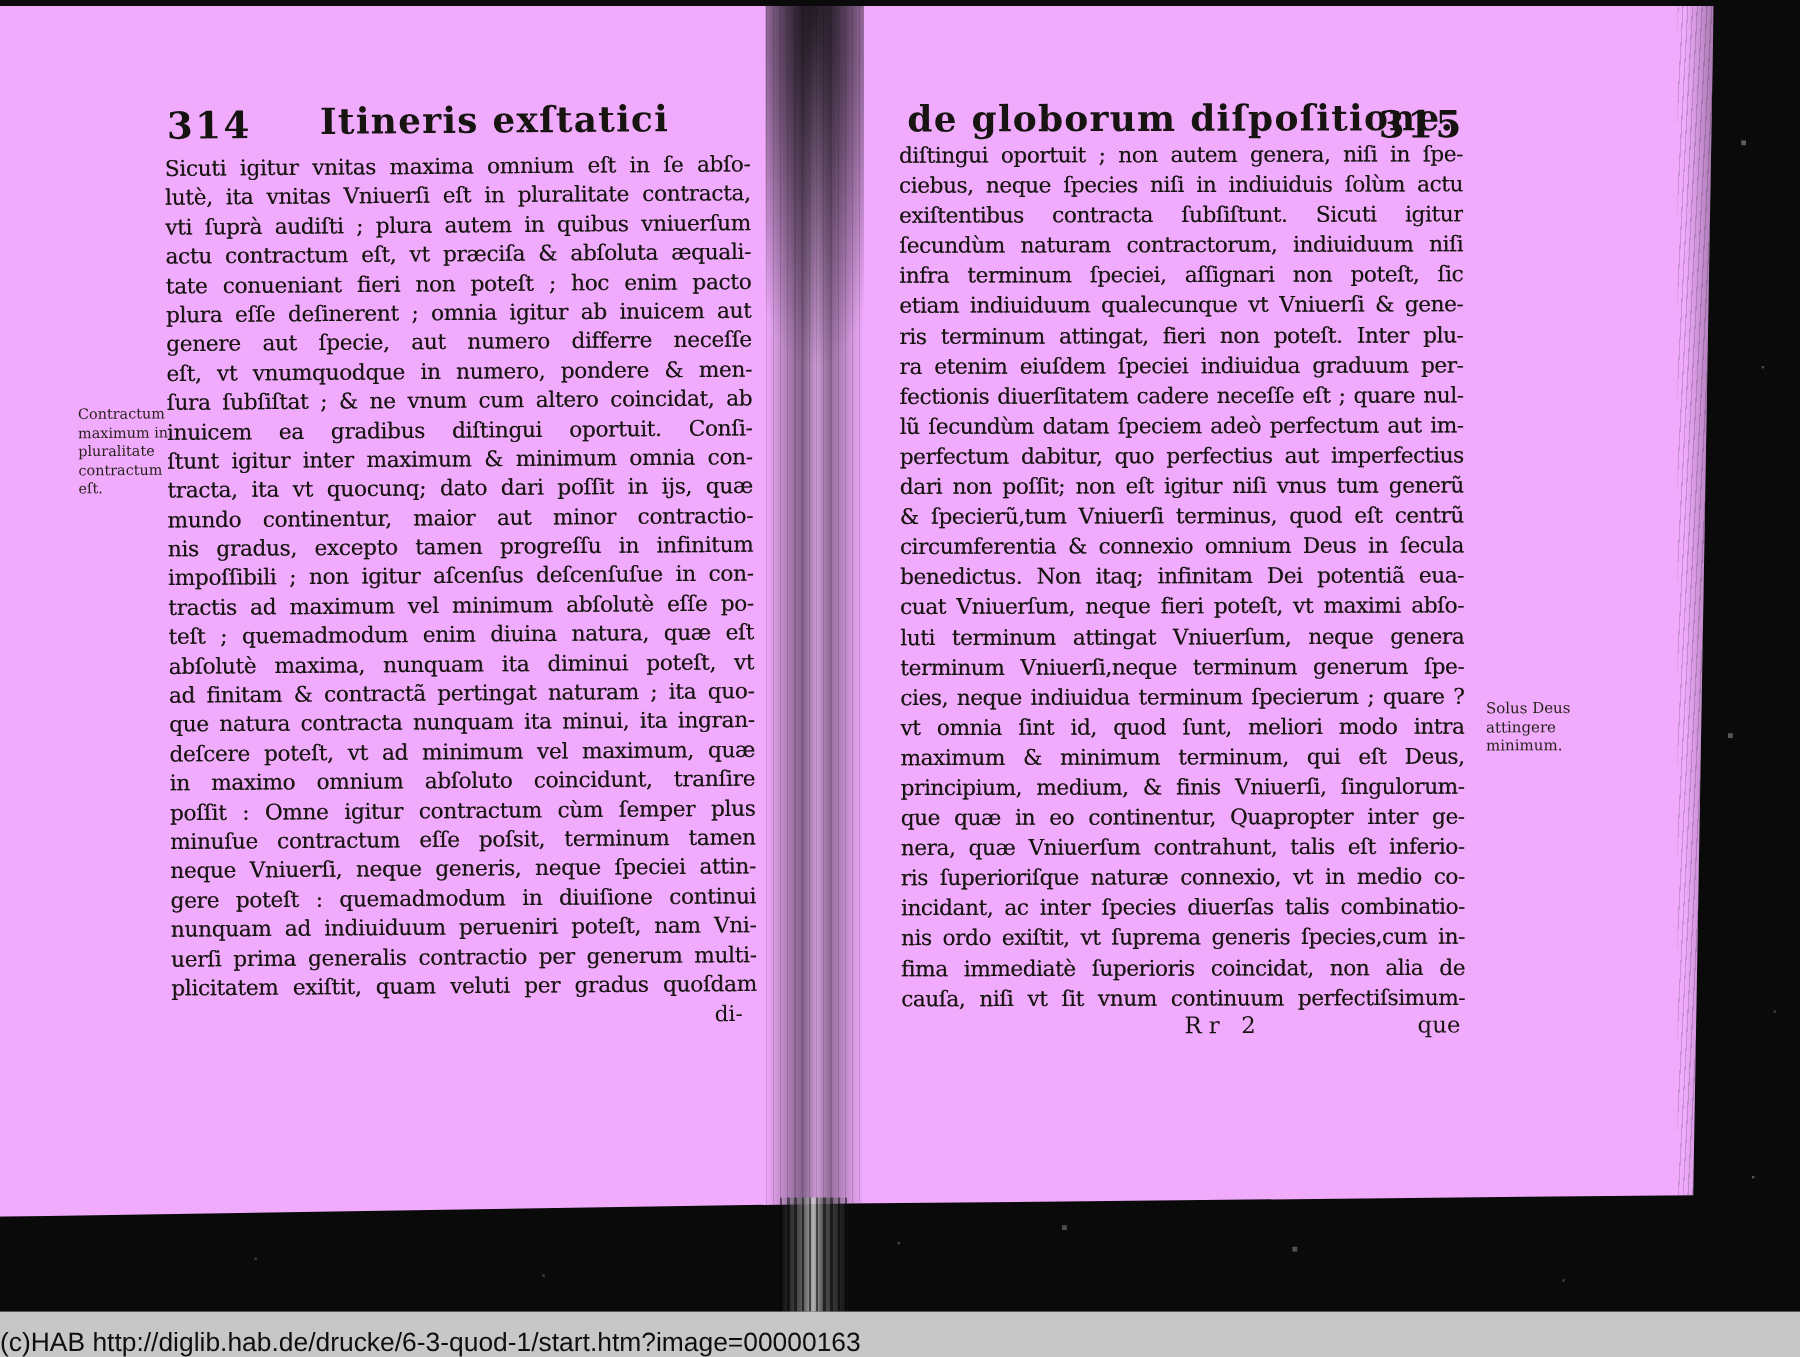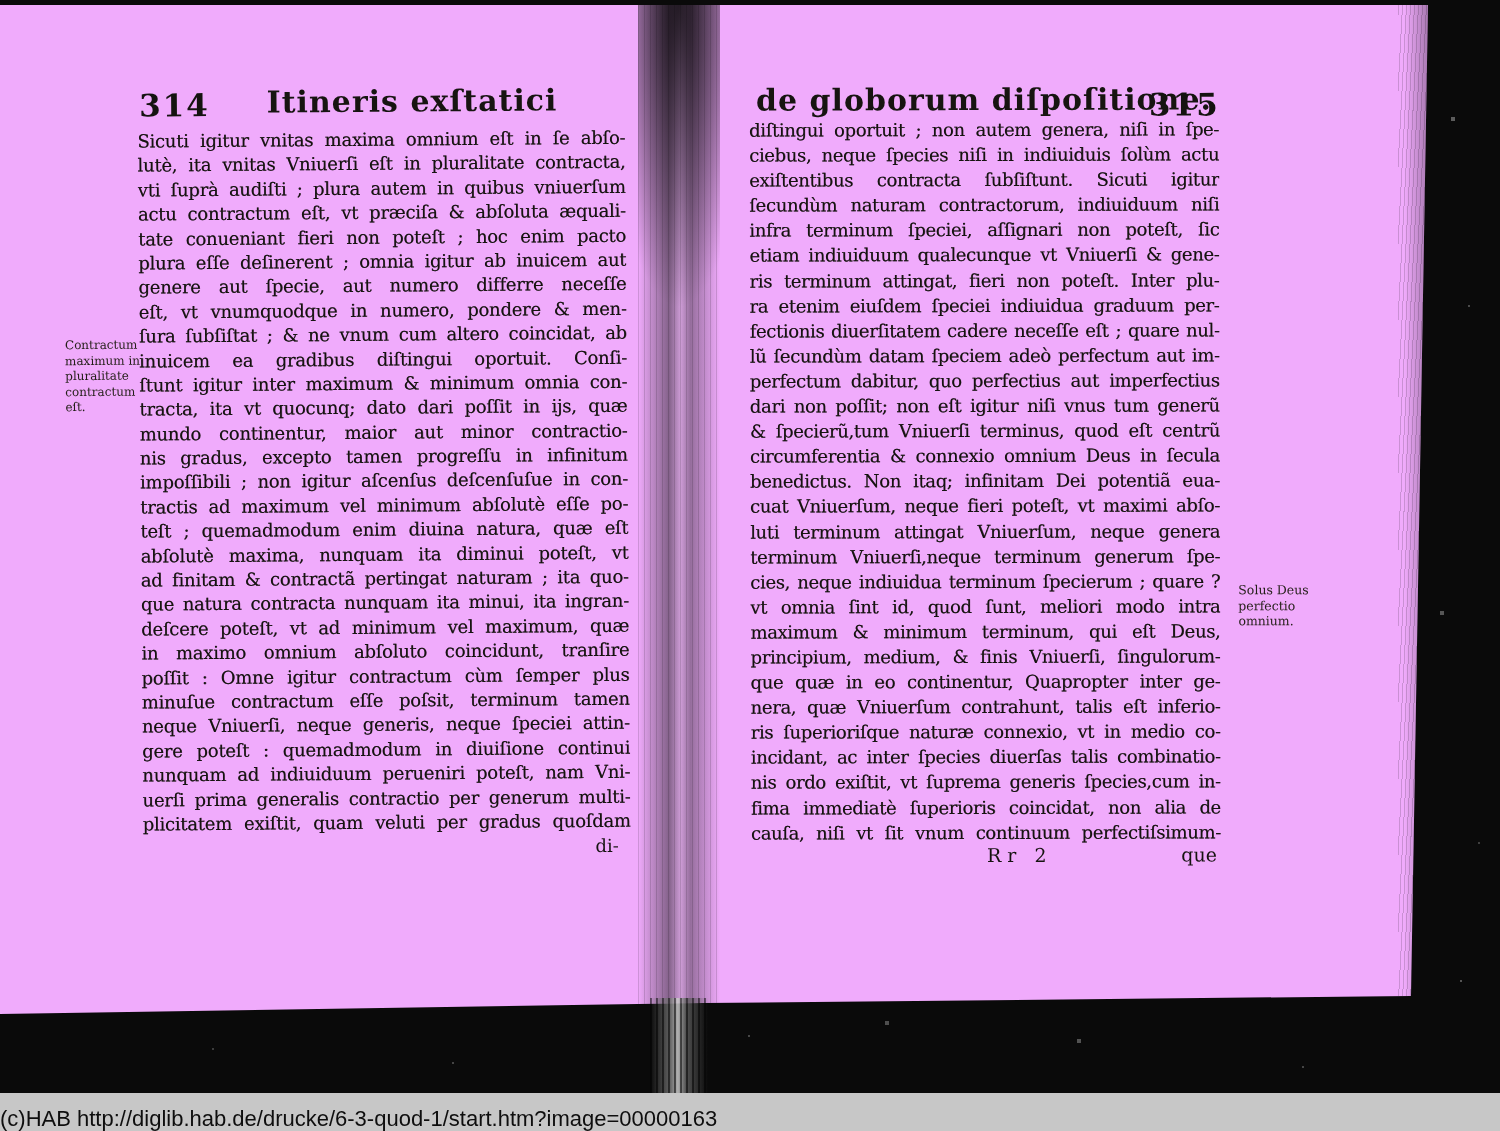--- a/index.html
+++ b/index.html
@@ -208,22 +208,22 @@
           <div class="tline">cauſa, niſi vt ſit vnum continuum perfectiſsimum-</div>
         </div>
 
       <div class="sigline">
         <span class="sig-mark">Rr 2</span>
         <span class="sig-catch">que</span>
       </div>
 
       <div class="margin-note mn-r2">
           <div class="tline">Solus Deus</div>
-          <div class="tline">perfectio</div>
-          <div class="tline">omnium.</div>
+          <div class="tline">attingere</div>
+          <div class="tline">minimum.</div>
         </div>
     </div>
 
     <div class="gutter"></div>
     <div class="fore-edge"></div>
   </div>
 
   <div class="below-gutter"></div>
   <div class="noise"></div>
 

